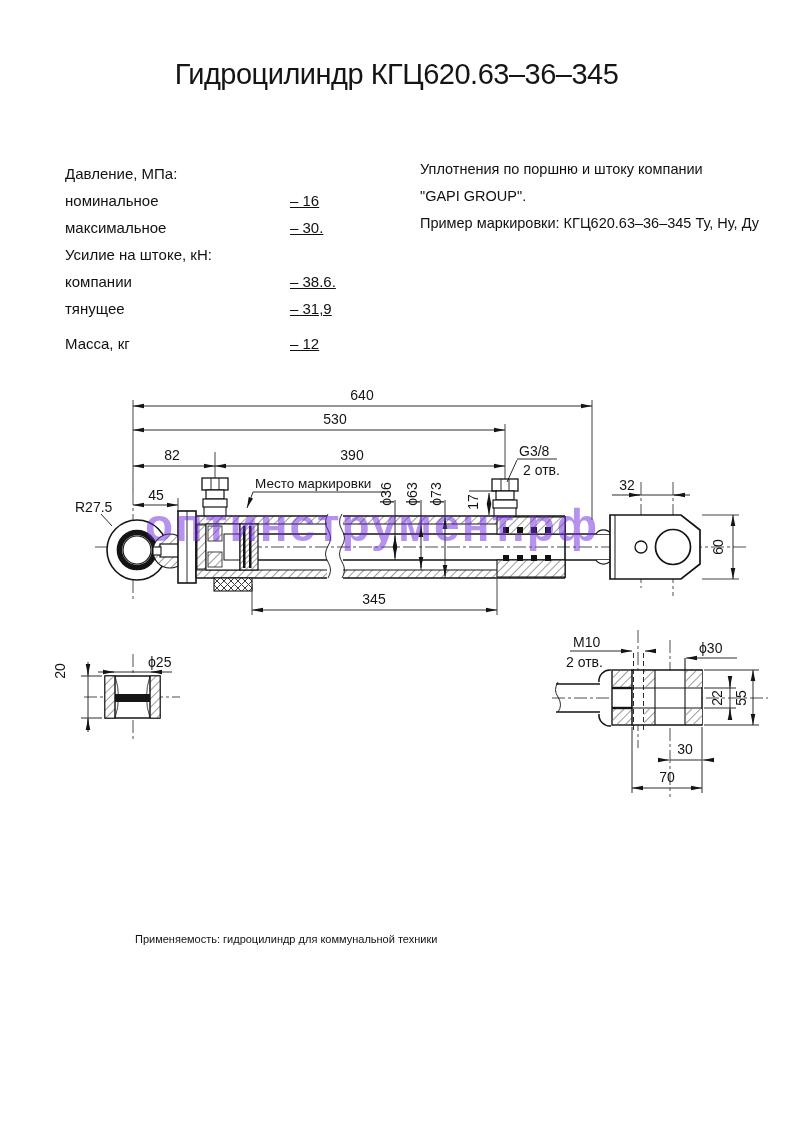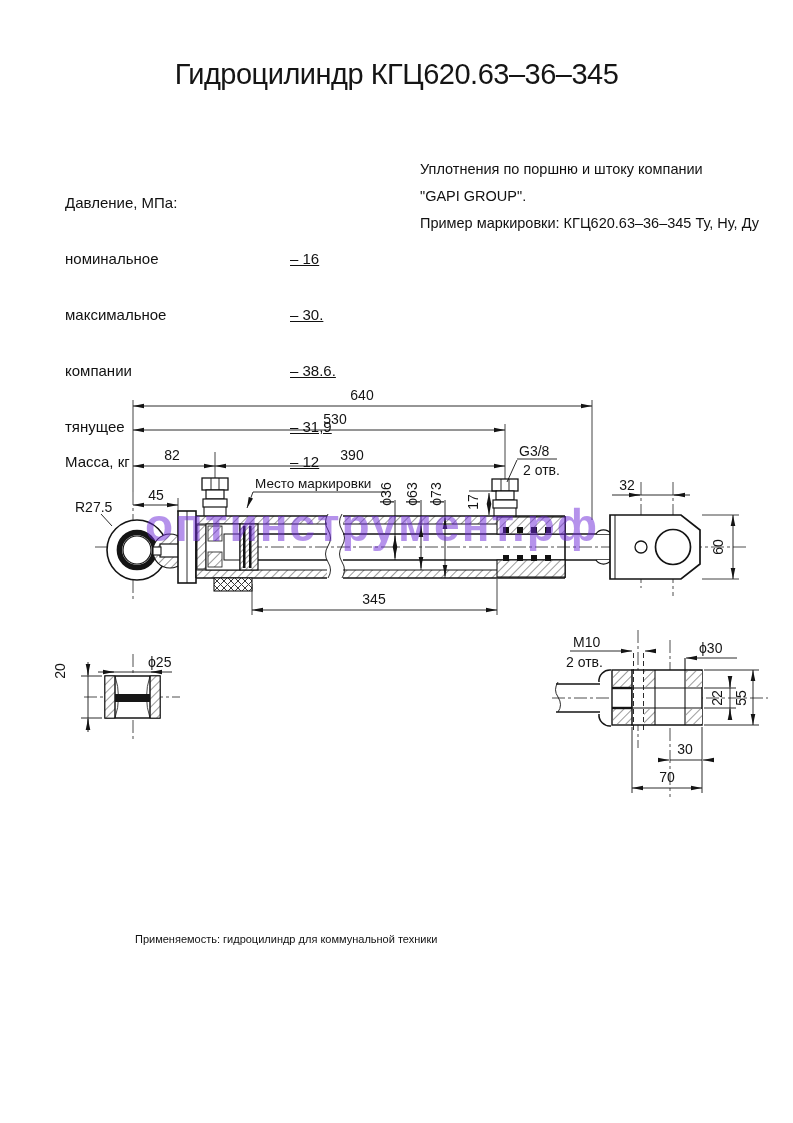--- a/index.html
+++ b/index.html
@@ -1,21 +1,21 @@
 <!DOCTYPE html>
 <html><head>
 <meta charset="utf-8">
 <style>
   html,body{margin:0;padding:0;background:#fff;}
   .page{position:relative;width:793px;height:1043px;background:#ffffff;overflow:hidden;
         font-family:"Liberation Sans",sans-serif;color:#111;}
   .title{position:absolute;left:0;top:58px;width:100%;text-align:center;
          font-size:29px;letter-spacing:-0.5px;color:#151515;}
   .specs{position:absolute;left:65px;top:160px;width:340px;font-size:15px;}
-  .spec-row{position:relative;height:27px;line-height:27px;white-space:nowrap;margin-top:29px;}
+  .spec-row{position:relative;height:27px;line-height:27px;white-space:nowrap;}
   .spec-row .val{position:absolute;left:225px;top:0;text-decoration:underline;}
   .spec-row.gap{margin-top:8px;}
   .notes{position:absolute;left:420px;top:156px;width:360px;font-size:14.5px;line-height:27px;}
   .application{position:absolute;left:135px;top:933px;font-size:11px;}
   .watermark{position:absolute;left:145px;top:498px;font-size:46px;font-weight:700;
              letter-spacing:2px;color:#6d28d9;opacity:0.5;z-index:5;pointer-events:none;
              white-space:nowrap;}
   svg text{font-family:"Liberation Sans",sans-serif;fill:#141414;}
   .dwg{position:absolute;left:0;top:0;z-index:2;}
 </style>
@@ -31,20 +31,24 @@
       <span>Давление, МПа:</span>
       <span class="val"></span>
     </div>
     <div class="spec-row">
       <span>номинальное</span>
       <span class="val">– 16</span>
     </div>
     <div class="spec-row">
       <span>максимальное</span>
       <span class="val">– 30.</span>
+    </div>
+    <div class="spec-row">
+      <span>Усилие на штоке, кН:</span>
+      <span class="val"></span>
     </div>
     <div class="spec-row">
       <span>компании</span>
       <span class="val">– 38.6.</span>
     </div>
     <div class="spec-row">
       <span>тянущее</span>
       <span class="val">– 31,9</span>
     </div>
     <div class="spec-row gap">

